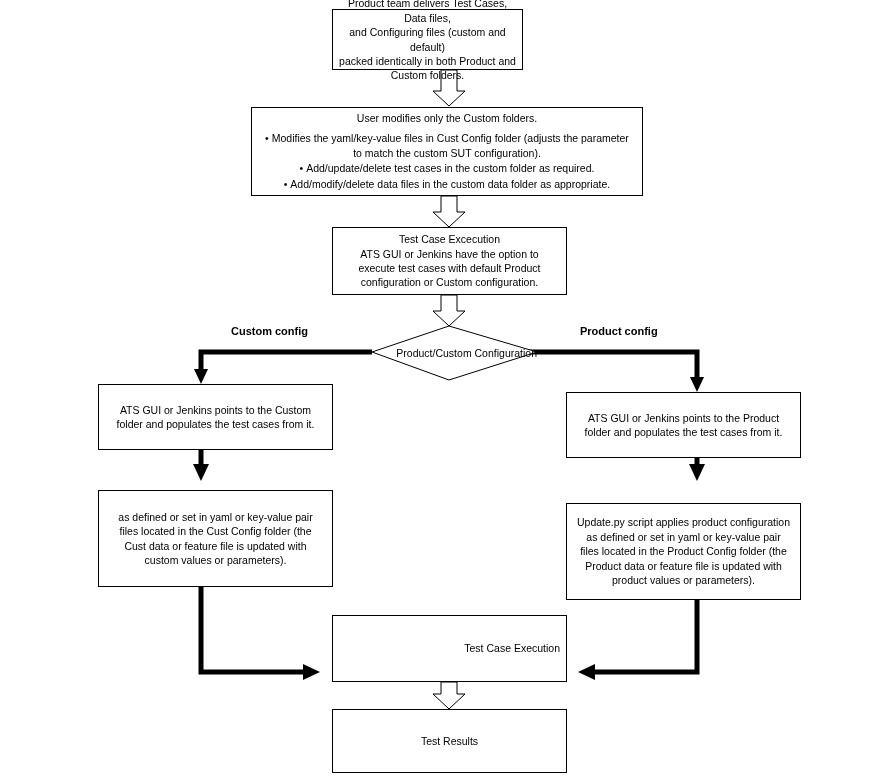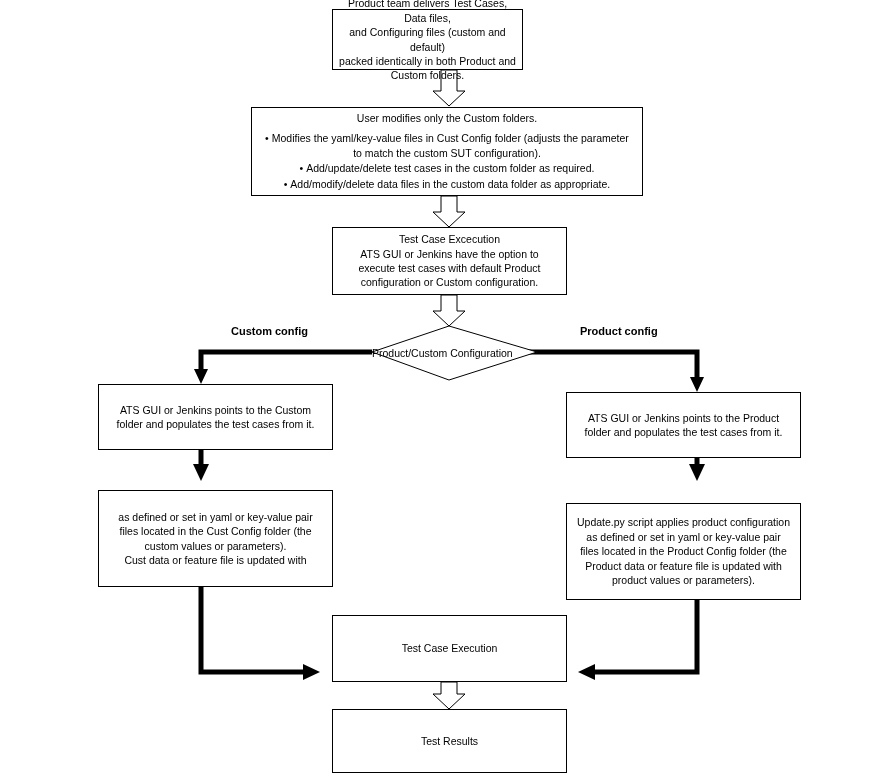--- a/index.html
+++ b/index.html
@@ -60,21 +60,21 @@
     white-space: nowrap;
   }
   .diamond-wrap {
     position: absolute;
   }
   .diamond-text {
     position: absolute;
     width: 100%;
     top: 50%;
     transform: translateY(-50%);
-    text-align: left;
+    text-align: right;
     font-size: 10.5px;
     white-space: nowrap;
   }
   svg.overlay {
     position: absolute;
     left: 0;
     top: 0;
     width: 892px;
     height: 781px;
     pointer-events: none;
@@ -185,36 +185,36 @@
     <div class="inner">
       <span class="line">ATS GUI or Jenkins points to the Product</span>
       <span class="line">folder and populates the test cases from it.</span>
     </div>
   </div>
 
   <div class="node" style="left:98px; top:490px; width:235px; height:97px;">
     <div class="inner">
       <span class="line">as defined or set in yaml or key-value pair</span>
       <span class="line">files located in the Cust Config folder (the</span>
+      <span class="line">Cust data or feature file is updated with</span>
       <span class="line">custom values or parameters).</span>
-      <span class="line">Cust data or feature file is updated with</span>
     </div>
   </div>
 
   <div class="node" style="left:566px; top:490px; width:235px; height:97px;margin-top:13px;">
     <div class="inner">
       <span class="line">Update.py script applies product configuration</span>
       <span class="line">as defined or set in yaml or key-value pair</span>
       <span class="line">files located in the Product Config folder (the</span>
       <span class="line">Product data or feature file is updated with</span>
       <span class="line">product values or parameters).</span>
     </div>
   </div>
 
-  <div class="node" style="left:332px; top:615px; width:235px; height:67px;">
+  <div class="node" style="left:332px; top:615px; width:235px; height:67px;text-align:right;">
     <div class="inner">
       <span class="line">Test Case Execution</span>
     </div>
   </div>
 
   <div class="node" style="left:332px; top:709px; width:235px; height:64px;">
     <div class="inner">
       <span class="line">Test Results</span>
     </div>
   </div>

